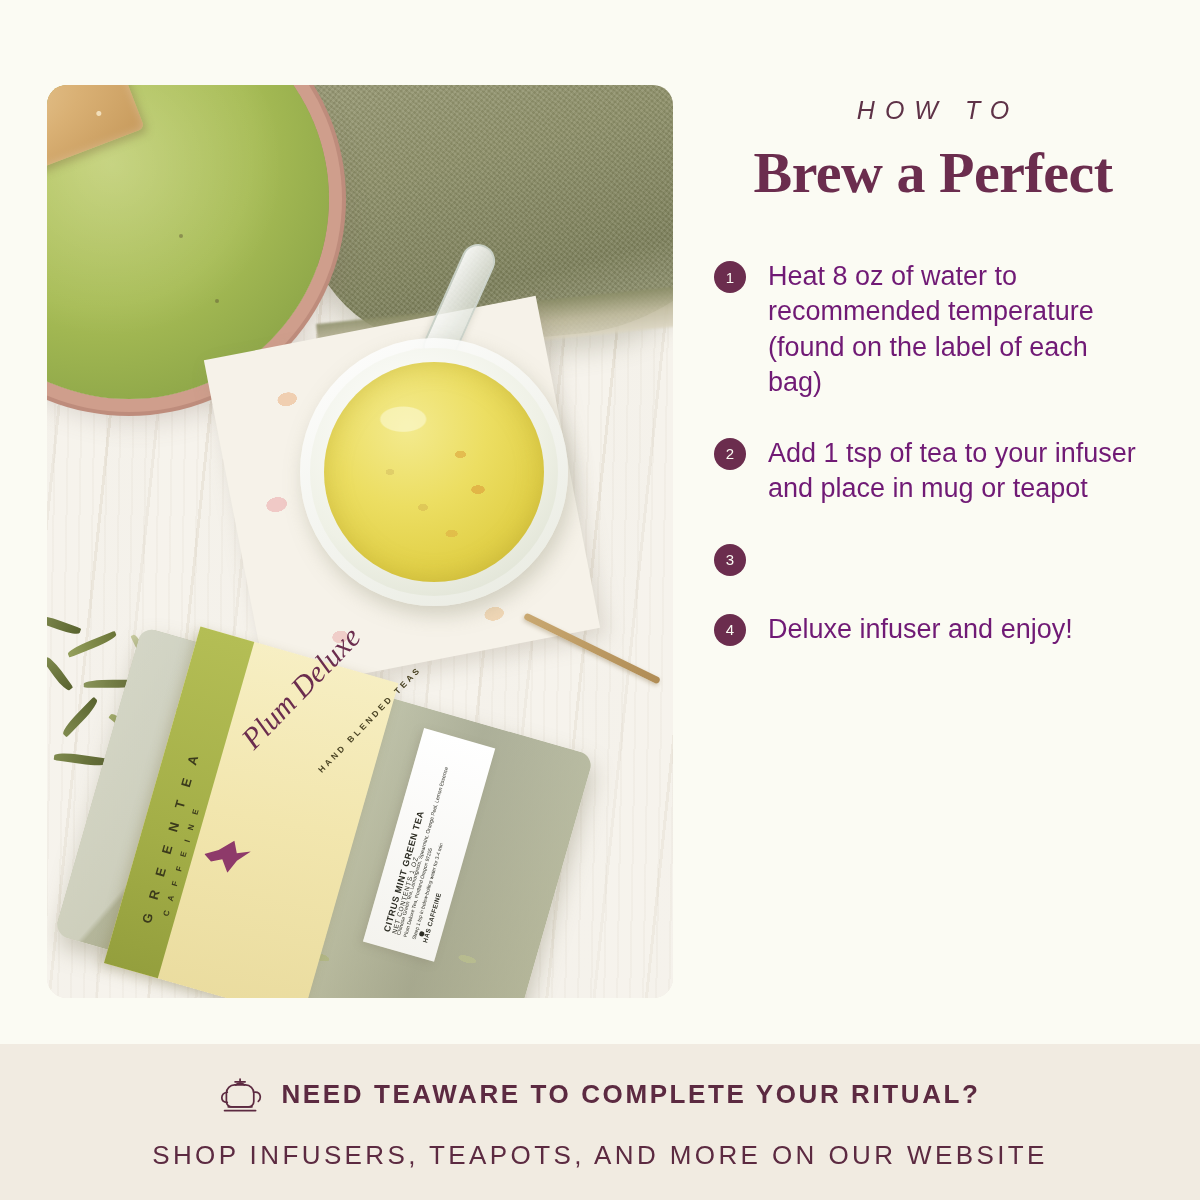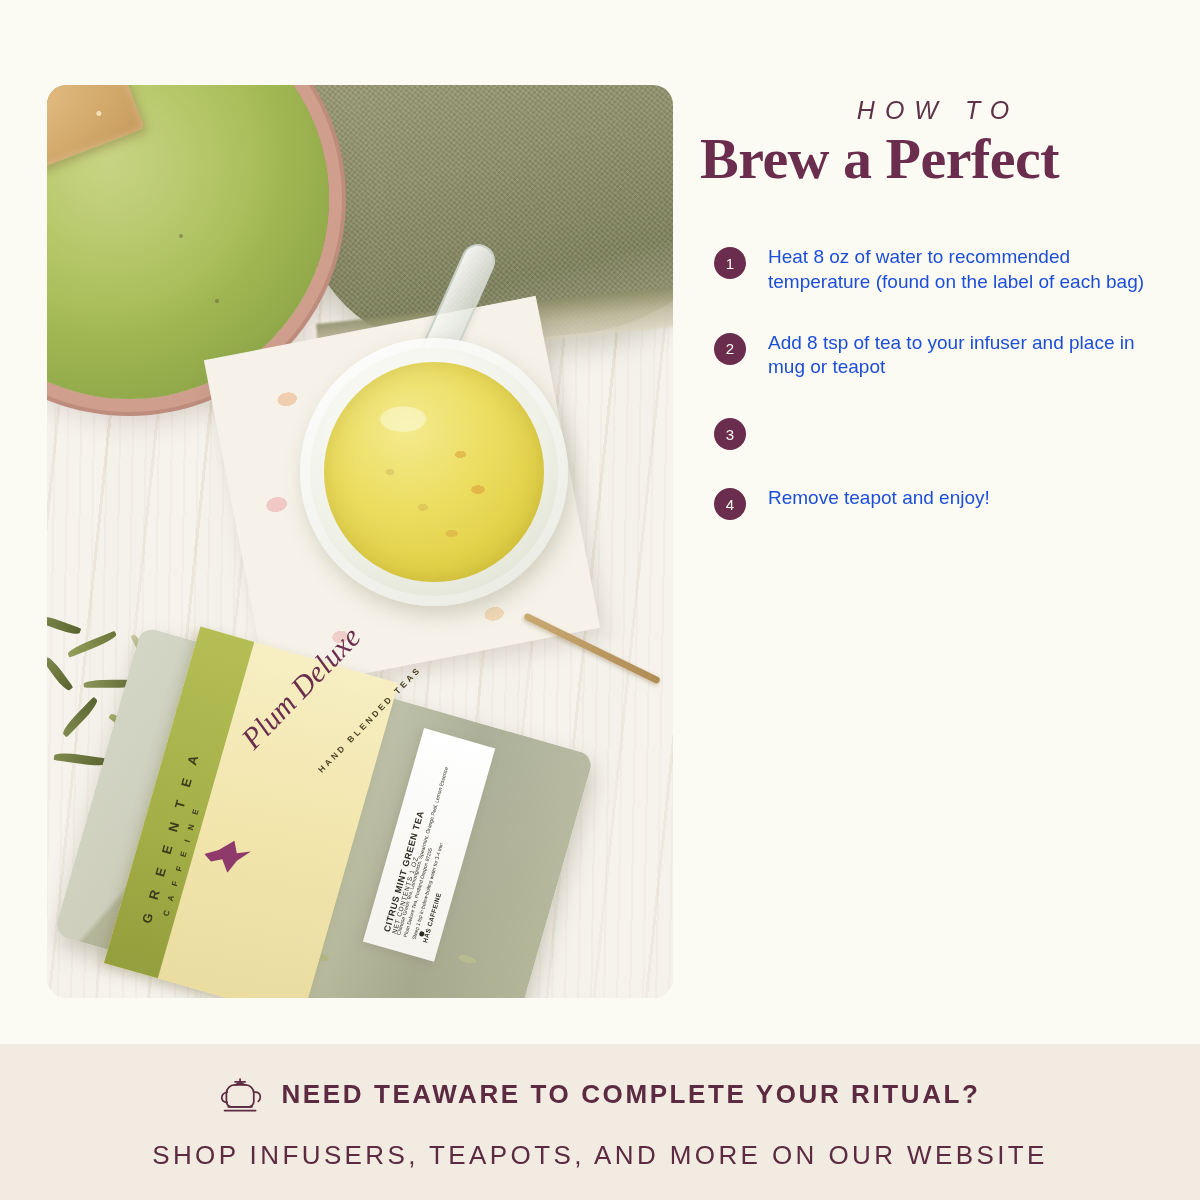--- a/index.html
+++ b/index.html
@@ -314,22 +314,22 @@
   .kicker {
     text-align:center;
     color:#5E3247;
     font-size:25px;
     letter-spacing:10px;
     font-weight:400;
     padding-left:10px;
     font-style:italic;
   }
   .headline {
-    margin-top:4px;
-    text-align:left;
+    margin-top:18px;
+    text-align:center;
     color:#6B2D4E;
     font-family:"Liberation Serif", serif;
     font-weight:700;
     font-size:58px;
     line-height:1.04;
     letter-spacing:-.5px;
   }
 
   .steps { margin-top:56px; padding-left:14px; }
   .step {
@@ -343,22 +343,22 @@
     border-radius:50%;
     background:#6B2D4E;
     color:#FBFBF3;
     font-size:15px;
     font-weight:400;
     display:flex; align-items:center; justify-content:center;
     margin-top:2px;
   }
   .step-text {
     margin-left:22px;
-    color:#1d4ed8;
-    font-size:19px;
+    color:#701a75;
+    font-size:27px;
     line-height:1.30;
     max-width:380px;
   }
 
   
   .footer {
     position:absolute;
     left:0; top:1044px;
     width:1200px; height:156px;
     background:#F1EBE1;
@@ -464,28 +464,28 @@
       <span>Brew a Perfect</span><br>
     </h1>
 
     <ol class="steps">
       <li class="step">
         <span class="step-num">1</span>
         <span class="step-text">Heat 8 oz of water to recommended temperature (found on the label of each bag)</span>
       </li>
       <li class="step">
         <span class="step-num">2</span>
-        <span class="step-text">Add 8 tsp of tea to your infuser and place in mug or teapot</span>
+        <span class="step-text">Add 1 tsp of tea to your infuser and place in mug or teapot</span>
       </li>
       <li class="step">
         <span class="step-num">3</span>
       </li>
       <li class="step">
         <span class="step-num">4</span>
-        <span class="step-text">Remove teapot and enjoy!</span>
+        <span class="step-text">Deluxe infuser and enjoy!</span>
       </li>
     </ol>
   </div>
 
   <div class="footer">
     <div class="footer-line1">
       <svg class="teapot-icon" viewBox="0 0 48 46" fill="none" stroke="#5C2A41" stroke-width="1.9" stroke-linecap="round" stroke-linejoin="round">
         <path d="M17 12 h12 a9 9 0 0 1 9 9 v9 a6 6 0 0 1 -6 6 h-18 a6 6 0 0 1 -6 -6 v-9 a9 9 0 0 1 9 -9 z"></path>
         <path d="M18 12 q5 -4 10 0"></path>
         <path d="M23 5.5 v3"></path>

